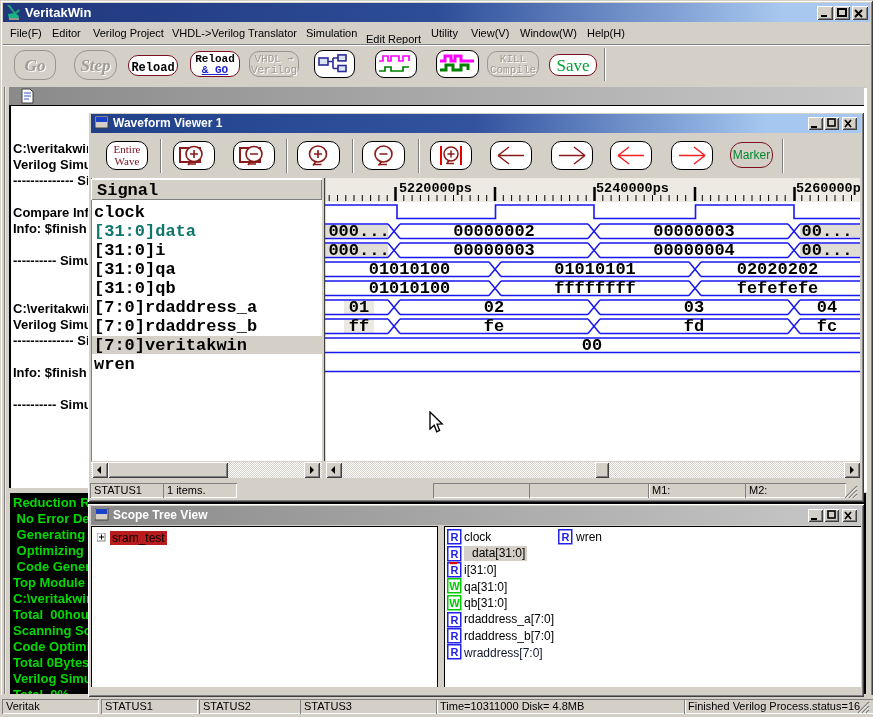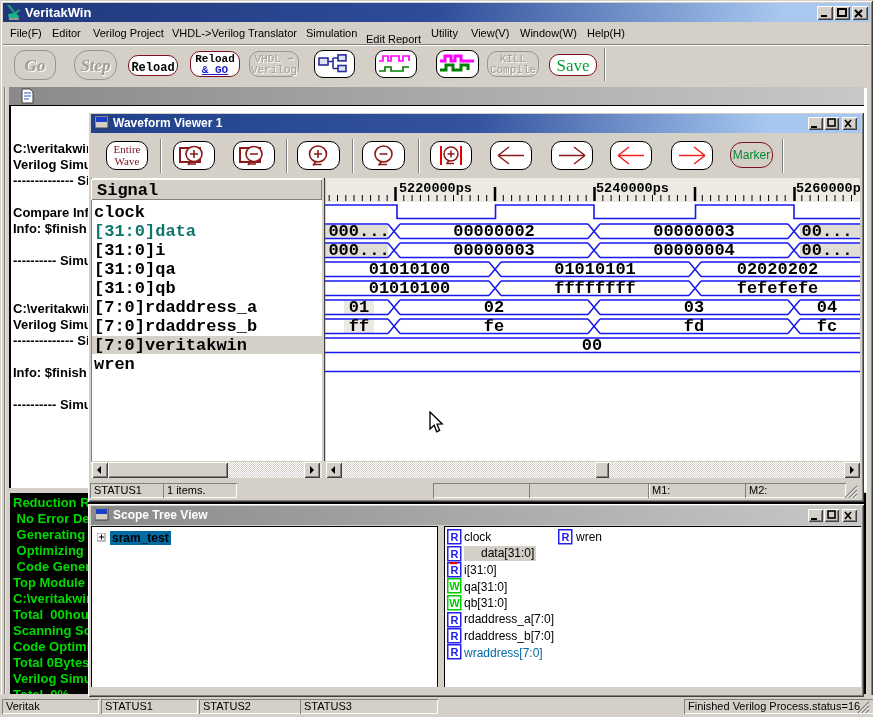--- a/index.html
+++ b/index.html
@@ -142,20 +142,21 @@
 Code Optimiz
 Total 0Bytes
 Verilog Simul
 Total  0%</div>
 
   <div class="abs" style="left:0px;top:695px;width:873px;height:22px;background:#d4d0c8;"></div>
   <div class="statpane" style="left:2px;top:699px;width:93px;">Veritak</div>
   <div class="statpane" style="left:101px;top:699px;width:93px;">STATUS1</div>
   <div class="statpane" style="left:199px;top:699px;width:98px;">STATUS2</div>
   <div class="statpane" style="left:300px;top:699px;width:134px;">STATUS3</div>
+  <div class="statpane" style="left:436px;top:699px;width:246px;">Time=10311000 Disk=  4.8MB</div>
   <div class="statpane" style="left:684px;top:699px;width:187px;">Finished Verilog Process.status=16</div>
   <svg class="abs" style="left:856px;top:700px" width="14" height="14" viewBox="0 0 14 14">
     <g stroke="#808080" stroke-width="1.4">
         <path d="M13 2 L2 13 M13 6 L6 13 M13 10 L10 13"></path>
       </g>
     <g stroke="#fff" stroke-width="1">
         <path d="M13 3.4 L3.4 13 M13 7.4 L7.4 13 M13 11.4 L11.4 13"></path>
       </g>
   </svg>
 
@@ -528,32 +529,32 @@
 
   <div class="abs" style="left:91px;top:526px;width:347px;height:161px;background:#fff;
        box-shadow:inset 1px 1px 0 #000, inset -1px 0 0 #000;"></div>
   <div class="abs" style="left:444px;top:526px;width:417px;height:161px;background:#fff;
        box-shadow:inset 1px 1px 0 #000;"></div>
 
   <svg class="abs" style="left:97px;top:533px" width="9" height="9" viewBox="0 0 9 9">
     <rect x="0" y="0" width="8" height="8" fill="#fff" stroke="#808080"></rect>
     <path d="M2 4 h5 M4.5 1.5 v5" stroke="#000" stroke-width="1"></path>
   </svg>
-  <div class="abs" style="left:110px;top:531px;font-size:12px;color:#000;background:#0369a1;padding:0 2px;font-weight:bold;">sram_test</div>
+  <div class="abs" style="left:110px;top:531px;font-size:12px;color:#000;background:#b91c1c;padding:0 2px;">sram_test</div>
   <div id="scopelist">
 <svg class="abs" style="left:447px;top:529px" width="15" height="16" viewBox="0 0 15 16">
         <rect x="0.75" y="0.75" width="13" height="14" fill="#fff" stroke="#2222ee" stroke-width="1.5"></rect>
         <text x="7.5" y="11.5" text-anchor="middle" font-family="Liberation Sans,sans-serif" font-size="11" font-weight="bold" fill="#2222ee">R</text>
       </svg>
 <div class="abs" style="left:464px;top:530px;font-size:12px;color:#000;padding:0 2px 1px 0;">clock</div>
 <svg class="abs" style="left:447px;top:546px" width="15" height="16" viewBox="0 0 15 16">
         <rect x="0.75" y="0.75" width="13" height="14" fill="#fff" stroke="#2222ee" stroke-width="1.5"></rect>
         <text x="7.5" y="11.5" text-anchor="middle" font-family="Liberation Sans,sans-serif" font-size="11" font-weight="bold" fill="#2222ee">R</text>
       </svg>
-<div class="abs" style="left:464px;top:546px;font-size:12px;color:#000;background:#d4d0c8;padding:0 2px 1px 17px;">data[31:0]</div>
+<div class="abs" style="left:464px;top:546px;font-size:12px;color:#000;background:#d4d0c8;padding:0 2px 1px 8px;">data[31:0]</div>
 <svg class="abs" style="left:447px;top:562px" width="15" height="16" viewBox="0 0 15 16">
         <rect x="0.75" y="0.75" width="13" height="14" fill="#fff" stroke="#2222ee" stroke-width="1.5"></rect>
         <rect x="3" y="0" width="7" height="2.2" fill="#dd0000"></rect>
         <text x="7.5" y="11.5" text-anchor="middle" font-family="Liberation Sans,sans-serif" font-size="11" font-weight="bold" fill="#2222ee">R</text>
       </svg>
 <div class="abs" style="left:464px;top:563px;font-size:12px;color:#000;padding:0 2px 1px 0;">i[31:0]</div>
 <svg class="abs" style="left:447px;top:578px" width="15" height="16" viewBox="0 0 15 16">
         <rect x="0.75" y="0.75" width="13" height="14" fill="#fff" stroke="#00cc00" stroke-width="1.5"></rect>
         <text x="7.5" y="11.5" text-anchor="middle" font-family="Liberation Sans,sans-serif" font-size="11" font-weight="bold" fill="#00cc00">W</text>
       </svg>
@@ -570,21 +571,21 @@
 <div class="abs" style="left:464px;top:612px;font-size:12px;color:#000;padding:0 2px 1px 0;">rdaddress_a[7:0]</div>
 <svg class="abs" style="left:447px;top:628px" width="15" height="16" viewBox="0 0 15 16">
         <rect x="0.75" y="0.75" width="13" height="14" fill="#fff" stroke="#2222ee" stroke-width="1.5"></rect>
         <text x="7.5" y="11.5" text-anchor="middle" font-family="Liberation Sans,sans-serif" font-size="11" font-weight="bold" fill="#2222ee">R</text>
       </svg>
 <div class="abs" style="left:464px;top:629px;font-size:12px;color:#000;padding:0 2px 1px 0;">rdaddress_b[7:0]</div>
 <svg class="abs" style="left:447px;top:644px" width="15" height="16" viewBox="0 0 15 16">
         <rect x="0.75" y="0.75" width="13" height="14" fill="#fff" stroke="#2222ee" stroke-width="1.5"></rect>
         <text x="7.5" y="11.5" text-anchor="middle" font-family="Liberation Sans,sans-serif" font-size="11" font-weight="bold" fill="#2222ee">R</text>
       </svg>
-<div class="abs" style="left:464px;top:646px;font-size:12px;color:#0369a1;padding:0 2px 1px 0;">wraddress[7:0]</div>
+<div class="abs" style="left:464px;top:646px;font-size:12px;color:#0f172a;padding:0 2px 1px 0;">wraddress[7:0]</div>
 <svg class="abs" style="left:558px;top:529px" width="15" height="16" viewBox="0 0 15 16">
         <rect x="0.75" y="0.75" width="13" height="14" fill="#fff" stroke="#2222ee" stroke-width="1.5"></rect>
         <text x="7.5" y="11.5" text-anchor="middle" font-family="Liberation Sans,sans-serif" font-size="11" font-weight="bold" fill="#2222ee">R</text>
       </svg>
 <div class="abs" style="left:576px;top:530px;font-size:12px;color:#000;">wren</div>
 </div>
 
   <svg class="abs" style="left:429px;top:411px" width="15" height="24" viewBox="0 0 15 24">
     <path d="M1 1 L1 18 L5.2 14.2 L7.7 20.8 L10.6 19.4 L8.1 13.2 L13.2 13 Z" fill="#fff" stroke="#000" stroke-width="1.35"></path>
   </svg>

